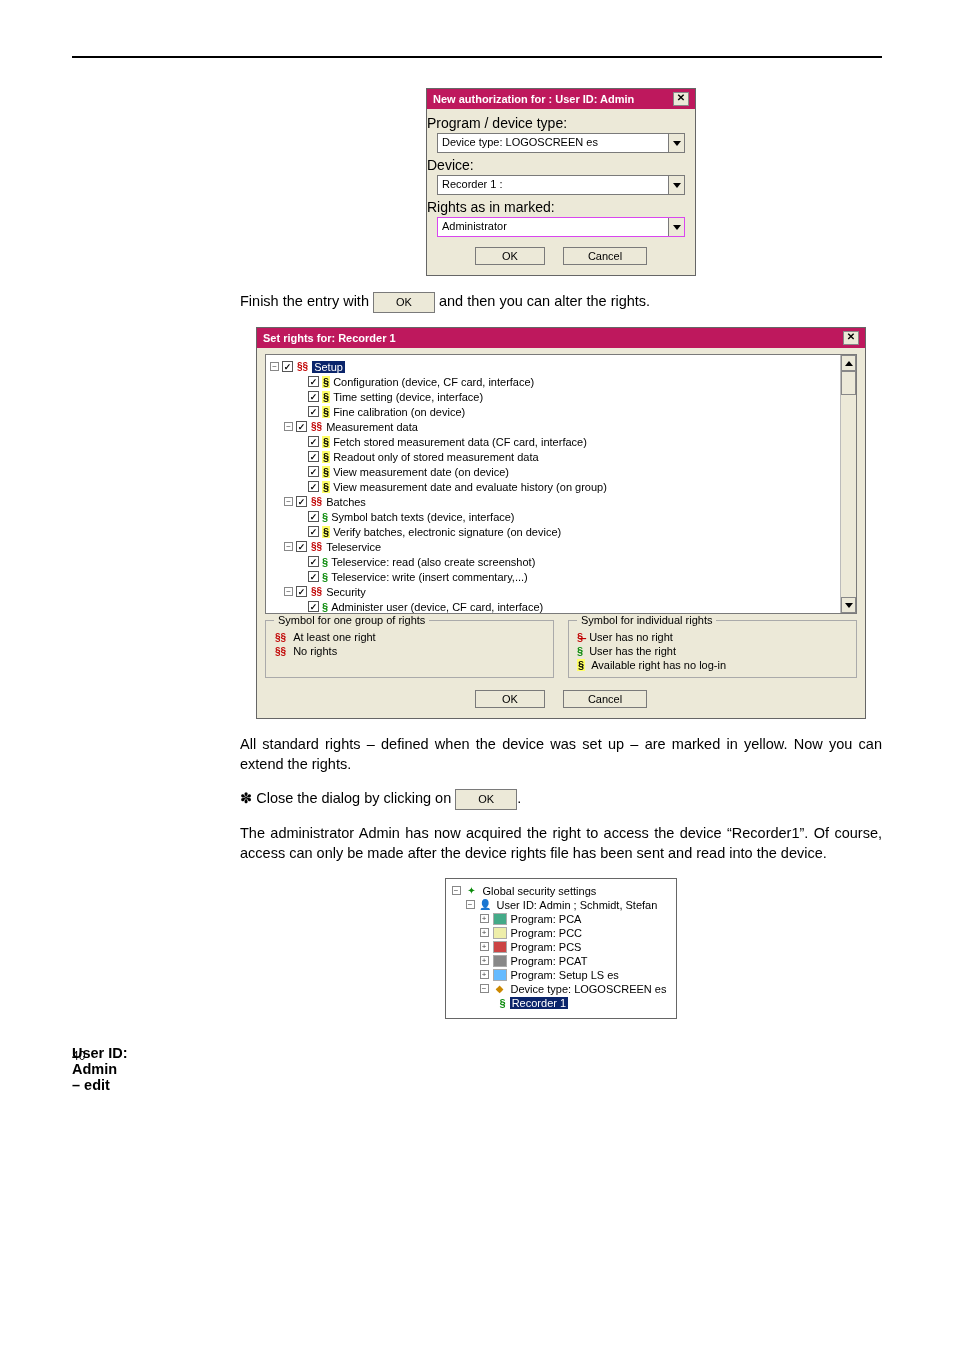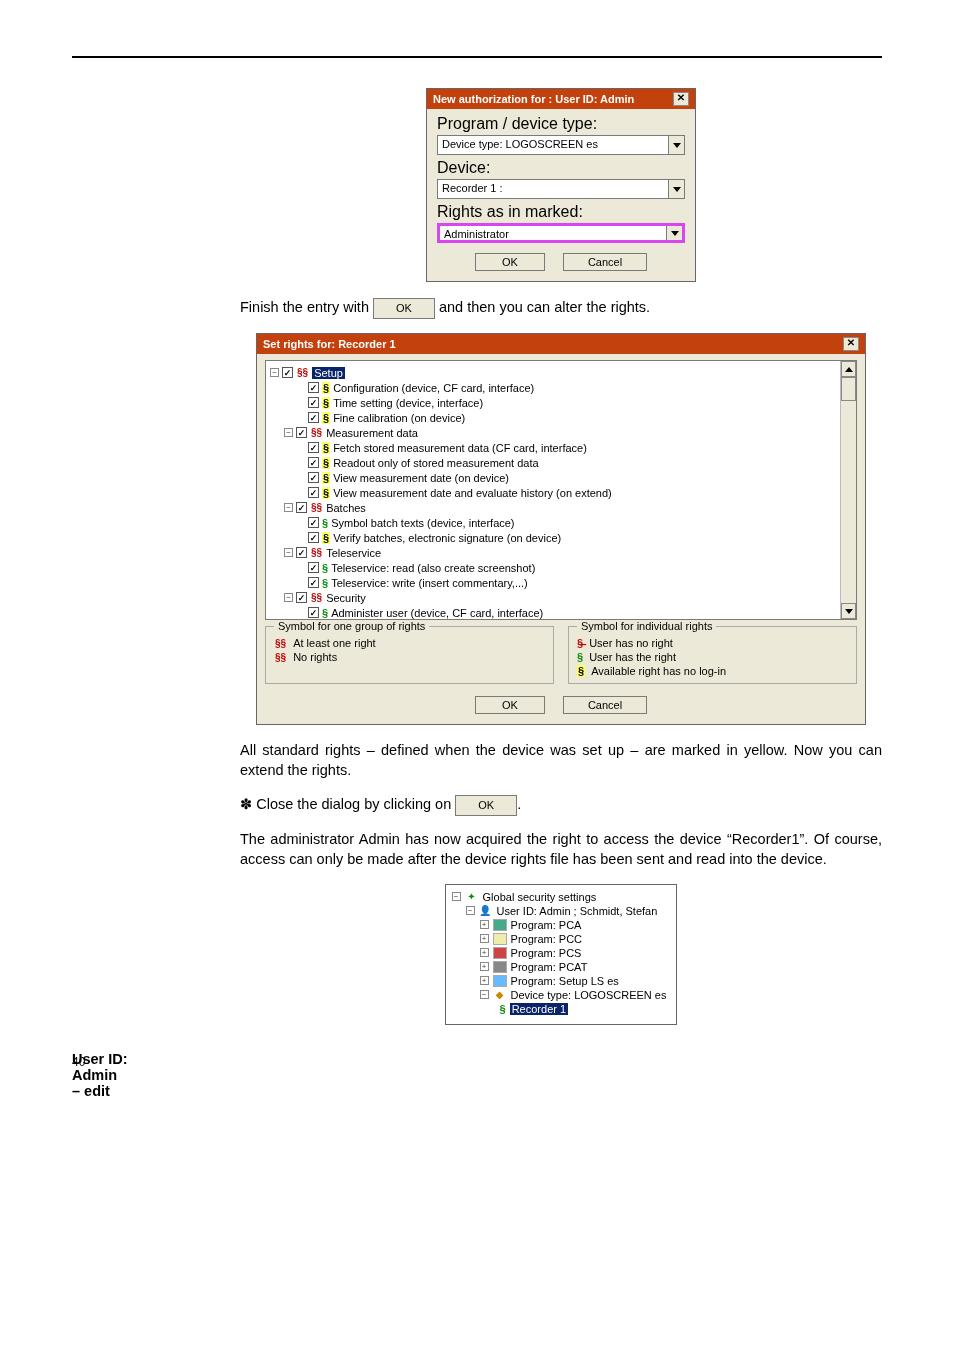--- a/index.html
+++ b/index.html
@@ -9,23 +9,23 @@
     font-family: Arial, Helvetica, sans-serif;
     color: #000;
     width: 954px;
   }
   .page { padding: 56px 72px 40px 72px; }
   h1.title { font-size: 26px; font-weight: bold; margin: 0 0 4px 0; }
   .rule { border-top: 2px solid #000; margin-bottom: 30px; }
   .content { margin-left: 168px; }
   .bodytext { font-size: 14.5px; line-height: 1.35; text-align: justify; }
   .dialog { border: 1px solid #666; background: #ece9d8; font-size: 11px; position: relative; }
-  .dlg-titlebar { background: #c2410c; color: #fff; font-weight: bold; padding: 3px 6px; display: flex; justify-content: space-between; align-items: center; }
+  .dlg-titlebar { background: #be185d; color: #fff; font-weight: bold; padding: 3px 6px; display: flex; justify-content: space-between; align-items: center; }
   .dlg-close { background: #ece9d8; color: #000; border: 1px solid #888; width: 16px; height: 14px; font-size: 10px; line-height: 10px; text-align: center; }
-  .field-label { font-size: 16px; margin: 4px 0 2px 0; padding: 0 10px; }
+  .field-label { font-size: 14px; margin: 4px 0 2px 0; padding: 0 0; }
   .combo { display: flex; align-items: stretch; margin: 0 10px 4px 10px; background: #fff; border: 1px solid #7a7a7a; height: 20px; }
   .combo-text { flex: 1; padding: 2px 4px; font-size: 11px; overflow: hidden; white-space: nowrap; text-overflow: clip; }
   .combo-arrow { width: 16px; background: #ece9d8; border-left: 1px solid #7a7a7a; display: flex; align-items: center; justify-content: center; }
   .combo-arrow svg { width: 8px; height: 5px; }
   .btnrow { display: flex; justify-content: center; gap: 18px; padding: 6px 0 10px 0; }
   .winbtn { border: 1px solid #7a7a7a; background: #ece9d8; font-size: 11px; padding: 2px 24px; min-width: 70px; text-align: center; }
   .inline-btn { display:inline-block; border:1px solid #7a7a7a; background:#ece9d8; font-size:11px; padding:2px 22px; vertical-align: middle; }
   .tree-panel { background:#fff; border:1px solid #7a7a7a; margin:6px 8px; height:260px; overflow:hidden; position:relative; }
   .tree-scroll { position:absolute; right:0; top:0; bottom:0; width:16px; background:#ece9d8; border-left:1px solid #bbb; display:flex; flex-direction:column; justify-content:space-between; }
   .tree-scroll .arrow, .tree-scroll .thumb { border:1px solid #888; background:#ece9d8; }
@@ -85,21 +85,21 @@
           <div class="combo">
             <div class="combo-text">Recorder 1 :</div>
             <div class="combo-arrow">
                 <svg viewBox="0 0 8 5">
                   <polygon points="0,0 8,0 4,5" fill="#000"></polygon>
                 </svg>
               </div>
           </div>
 
           <div class="field-label">Rights as in marked:</div>
-          <div class="combo" style="border:3px solid #d946ef;">
+          <div class="combo" style="border:1px solid #d946ef;">
             <div class="combo-text">Administrator</div>
             <div class="combo-arrow">
                 <svg viewBox="0 0 8 5">
                   <polygon points="0,0 8,0 4,5" fill="#000"></polygon>
                 </svg>
               </div>
           </div>
 
           <div class="btnrow">
             <div class="winbtn">OK</div>
@@ -175,21 +175,21 @@
               <span>Readout only of stored measurement data</span>
             </div>
           <div class="node" style="padding-left:38px;">
               <span class="chk">✓</span>
               <span class="s-badge yellow">§</span>
               <span>View measurement date (on device)</span>
             </div>
           <div class="node" style="padding-left:38px;">
               <span class="chk">✓</span>
               <span class="s-badge yellow">§</span>
-              <span>View measurement date and evaluate history (on extend)</span>
+              <span>View measurement date and evaluate history (on group)</span>
             </div>
 
           <div class="node" style="padding-left:14px;">
               <span class="exp">−</span>
               <span class="chk">✓</span>
               <span class="ss-badge">§§</span>
               <span>Batches</span>
             </div>
           <div class="node" style="padding-left:38px;">
               <span class="chk">✓</span>

